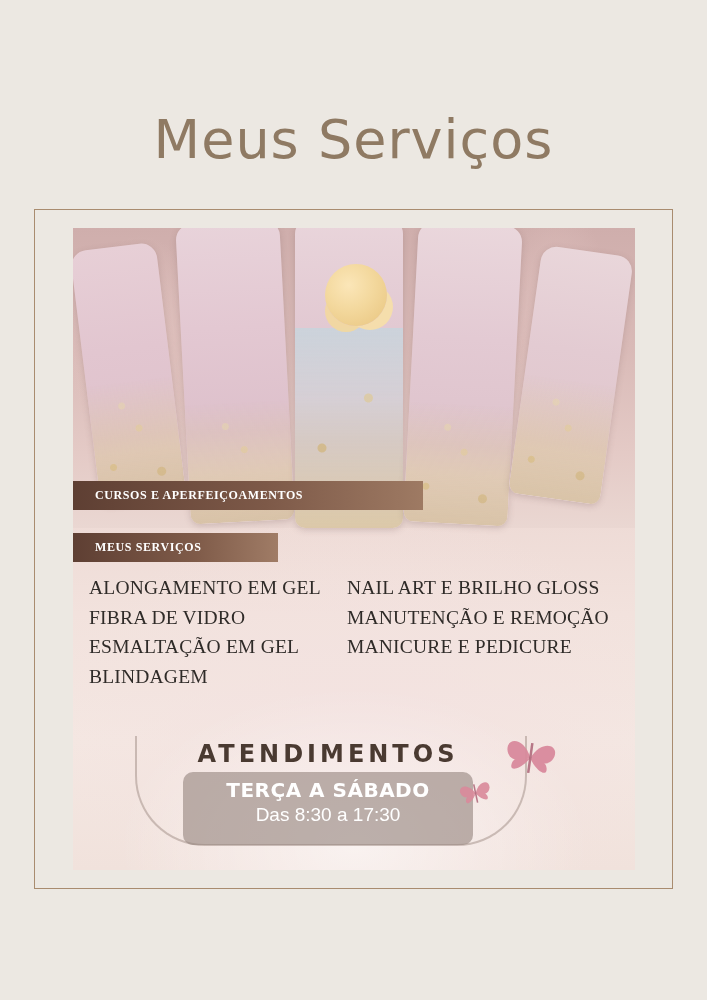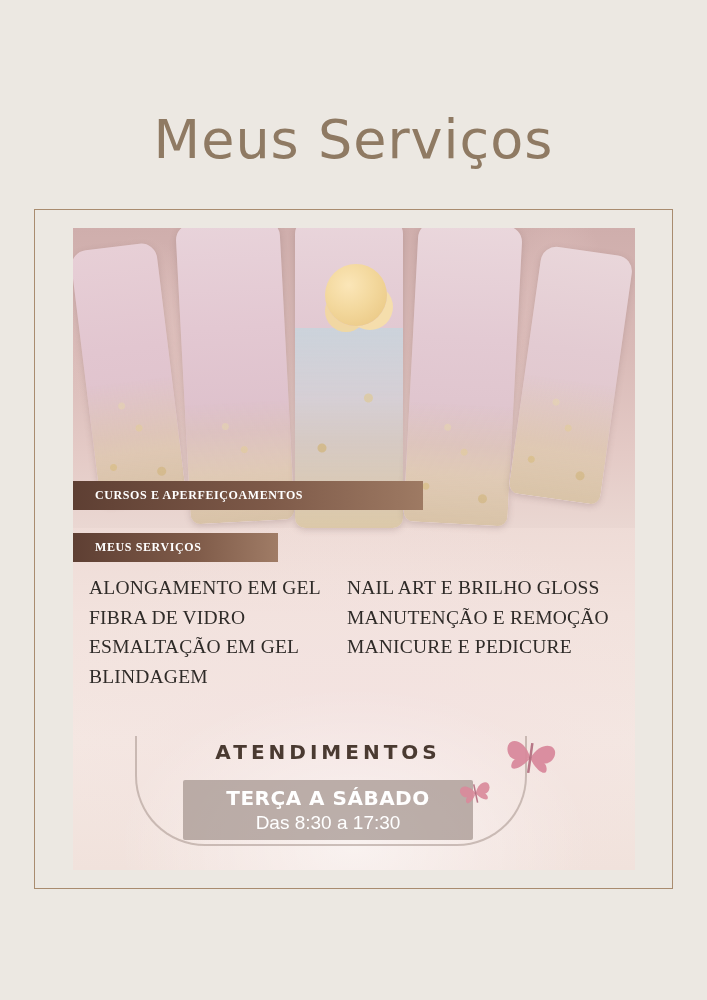--- a/index.html
+++ b/index.html
@@ -166,37 +166,37 @@
   .schedule {
     position: absolute;
     left: 110px;
     top: 512px;
     width: 290px;
     text-align: center;
   }
   .sched-title {
     font-family: "DejaVu Sans", sans-serif;
     font-weight: bold;
-    font-size: 20px;
+    font-size: 24px;
     letter-spacing: 4px;
     color: #4a3a31;
   }
   .sched-sub {
     font-family: "DejaVu Sans", sans-serif;
     font-weight: bold;
     font-size: 15px;
     letter-spacing: 0.8px;
     color: #4a3a31;
     margin-top: 2px;
   }
   .sched-box {
-    margin-top: 16px;
+    margin-top: 4px;
     background: rgba(150,134,128,0.62);
-    padding: 6px 10px 6px;
-    border-radius: 2px;
+    padding: 6px 10px 19px;
+    border-radius: 10px;
   }
   .sched-days {
     font-family: "DejaVu Sans", sans-serif;
     font-weight: bold;
     color: #ffffff;
     font-size: 20px;
     letter-spacing: 0.5px;
   }
   .sched-hours {
     font-family: Liberation Sans, sans-serif;

